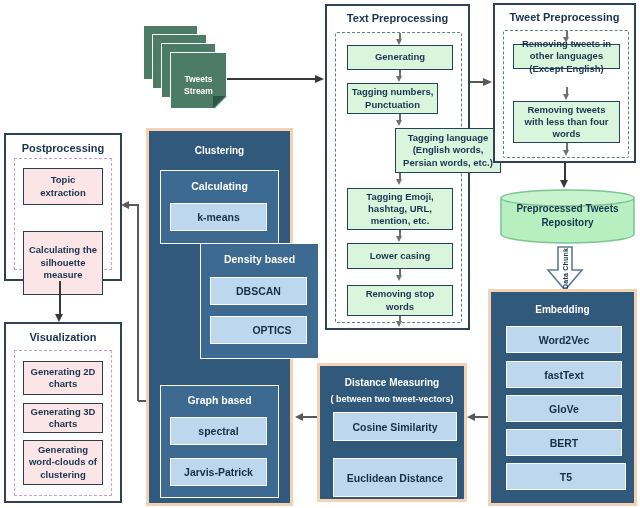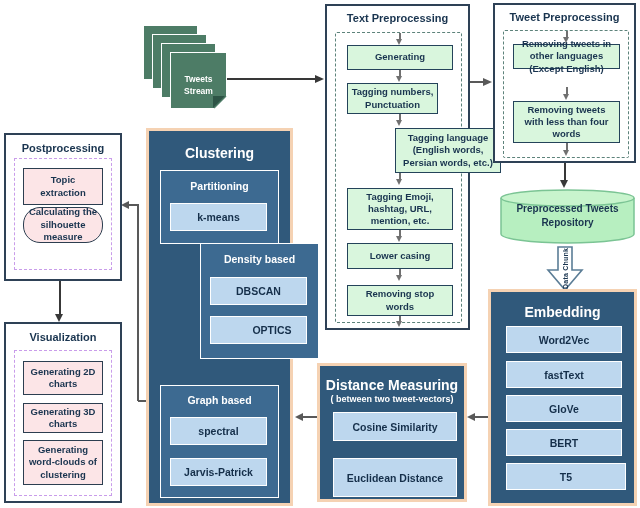--- a/index.html
+++ b/index.html
@@ -8,21 +8,21 @@
   .abs{position:absolute;box-sizing:border-box;}
   .outline{background:#fff;border:2px solid #2e4156;}
   .title{position:absolute;width:100%;text-align:center;font-weight:bold;color:#19344f;font-size:11px;}
   .dashg{border:1.6px dashed #5d837b;border-radius:2px;}
   .dashp{border:1.7px dashed #c99cea;}
   .gstep{background:#d9f6dd;border:1.5px solid #24435a;color:#19344f;font-weight:bold;font-size:9.5px;
          display:flex;align-items:center;justify-content:center;text-align:center;line-height:1.28;padding:1px 3px;}
   .pstep{background:#fce5e7;border:1.6px solid #2c3e50;color:#19344f;font-weight:bold;font-size:9.5px;
          display:flex;align-items:center;justify-content:center;text-align:center;line-height:1.3;padding:1px 3px;}
   .panel{background:#30597b;border:3px solid #f5d2b3;}
-  .ptitle{position:absolute;width:100%;text-align:center;color:#fff;font-weight:bold;font-size:14px;}
+  .ptitle{position:absolute;width:100%;text-align:center;color:#fff;font-weight:bold;font-size:10px;}
   .psub{position:absolute;width:100%;text-align:center;color:#fff;font-weight:bold;font-size:9px;}
   .sub{background:#3d6a91;border:1.5px solid #fff;}
   .stitle{position:absolute;width:100%;text-align:center;color:#fff;font-weight:bold;font-size:10.5px;}
   .bitem{background:#bdd7ee;border:1.5px solid #fff;color:#152f4a;font-weight:bold;font-size:10.5px;
          display:flex;align-items:center;justify-content:center;text-align:center;}
   .hline{background:#595959;height:1.6px;}
   .vline{background:#595959;width:1.6px;}
   .hline.dark,.vline.dark{background:#383838;}
   .hline.soft,.vline.soft{background:#707070;}
   .tri-right{width:0;height:0;border-top:4.5px solid transparent;border-bottom:4.5px solid transparent;border-left:9px solid #595959;}
@@ -136,21 +136,21 @@
     <div class="abs bitem" style="left:13px;top:92px;width:124px;height:39px;">Euclidean Distance</div>
   </div>
 
   <div class="abs hline" style="left:303px;top:416px;width:14px;"></div>
   <div class="abs tri-left" style="left:295px;top:412.5px;"></div>
 
   <div class="abs panel" style="left:146px;top:128px;width:147px;height:378px;">
     <div class="ptitle" style="top:14px;">Clustering</div>
 
     <div class="abs sub" style="left:11px;top:39px;width:119px;height:74px;">
-      <div class="stitle" style="top:9px;">Partitioning</div>
+      <div class="stitle" style="top:9px;">Calculating</div>
       <div class="abs bitem" style="left:9px;top:32px;width:97px;height:28px;">k-means</div>
     </div>
 
     <div class="abs sub" style="left:11px;top:112px;width:119px;height:116px;margin-left:40px;">
       <div class="stitle" style="top:9px;">Density based</div>
       <div class="abs bitem" style="left:9px;top:33px;width:97px;height:28px;">DBSCAN</div>
       <div class="abs bitem" style="left:9px;top:72px;width:97px;height:28px;padding-left:27px;">OPTICS</div>
     </div>
 
     <div class="abs sub" style="left:11px;top:254px;width:119px;height:113px;">
@@ -162,21 +162,21 @@
 
   <div class="abs hline" style="left:138px;top:400px;width:8px;"></div>
   <div class="abs vline" style="left:137px;top:204px;height:197px;"></div>
   <div class="abs hline" style="left:129px;top:204px;width:9px;"></div>
   <div class="abs tri-left" style="left:121px;top:200.5px;"></div>
 
   <div class="abs outline" style="left:4px;top:133px;width:118px;height:148px;">
     <div class="title" style="top:7px;">Postprocessing</div>
     <div class="abs dashp" style="left:8px;top:23px;width:98px;height:112px;"></div>
     <div class="abs pstep" style="left:17px;top:33px;width:80px;height:37px;">Topic extraction</div>
-    <div class="abs pstep" style="left:17px;top:72px;width:80px;height:36px;border-radius:17px;">Calculating the silhouette measure</div>
+    <div class="abs pstep" style="left:17px;top:96px;width:80px;height:64px;">Calculating the silhouette measure</div>
   </div>
 
   <div class="abs vline dark" style="left:59px;top:281px;height:33px;"></div>
   <div class="abs tri-down-d" style="left:55px;top:314px;"></div>
 
   <div class="abs outline" style="left:4px;top:322px;width:118px;height:181px;">
     <div class="title" style="top:7px;">Visualization</div>
     <div class="abs dashp" style="left:8px;top:26px;width:98px;height:146px;"></div>
     <div class="abs pstep" style="left:17px;top:37px;width:80px;height:34px;">Generating 2D charts</div>
     <div class="abs pstep" style="left:17px;top:79px;width:80px;height:30px;">Generating 3D charts</div>

